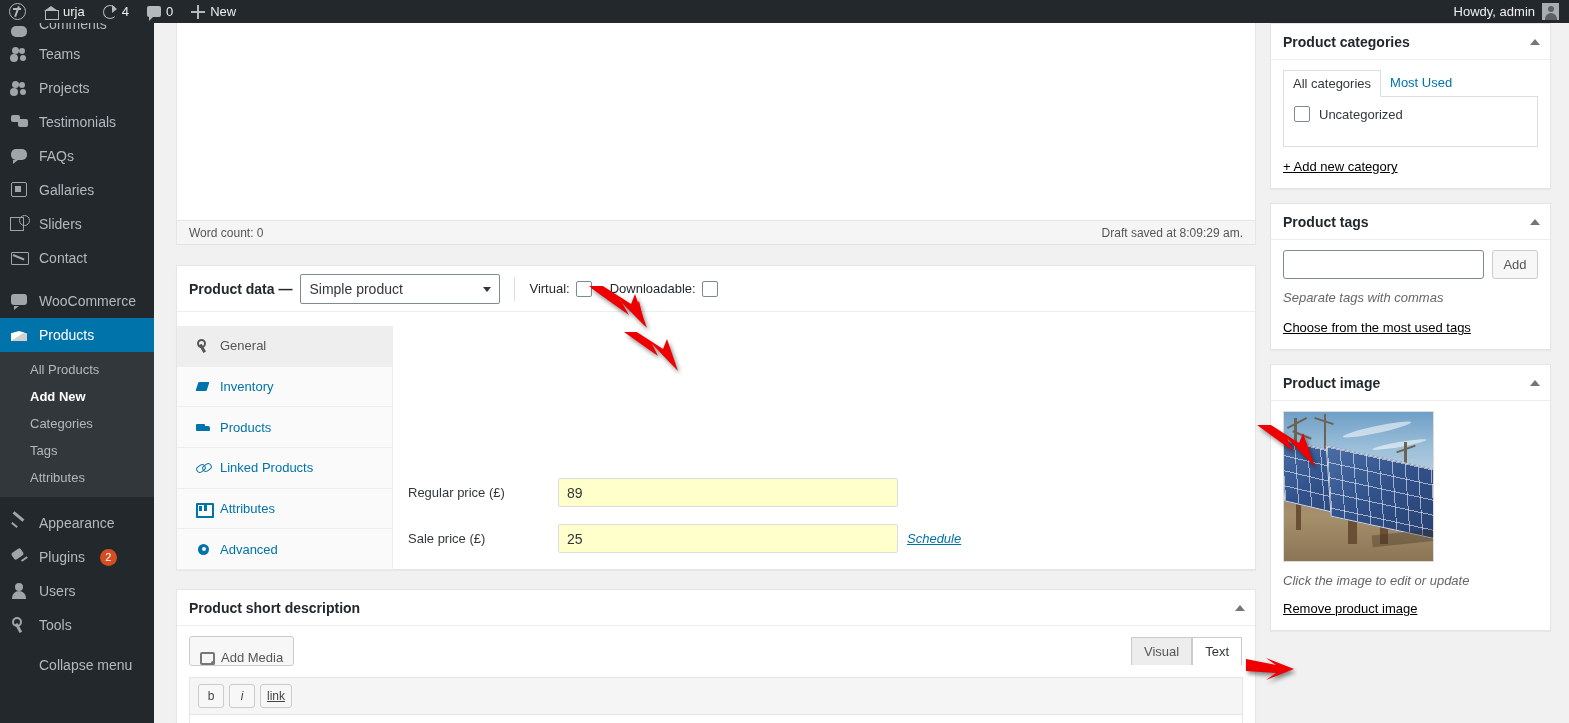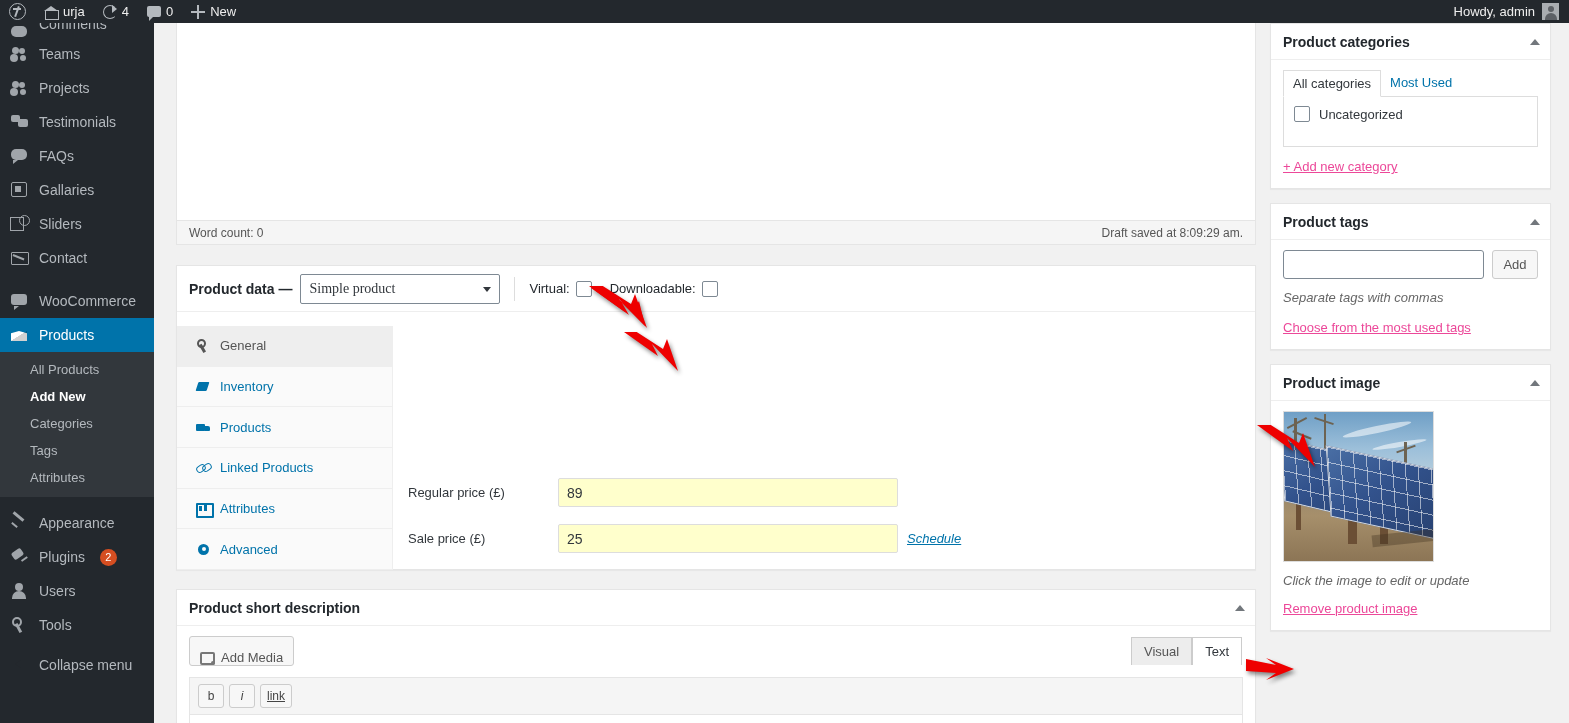--- a/index.html
+++ b/index.html
@@ -113,21 +113,21 @@
     background:#f5f5f5; border:1px solid #e5e5e5; border-top:none;
     display:flex; align-items:center; padding:0 12px; font-size:12px; color:#555;}
   #editor-status .right{ margin-left:auto; }
 
   
   #productdata{ position:absolute; left:22px; top:242px; width:1080px; height:305px; }
   #pd-head{ height:46px; display:flex; align-items:center; padding:0 12px; border-bottom:1px solid #eee; position:relative;}
   #pd-head .lbl{ font-size:14px; color:#23282d; font-weight:600; margin-right:8px;}
   .pd-select{
     width:200px;height:30px; border:1px solid #7e8993; background:#fff; font-size:14px; color:#32373c;
-    display:flex;align-items:center;padding:0 8px; position:relative; border-radius:2px;font-family:Liberation Serif, serif;
+    display:flex;align-items:center;padding:0 8px; position:relative; border-radius:2px;
   }
   .pd-select .caret{ position:absolute; right:8px; top:50%; margin-top:-2px;
     width:0;height:0;border-left:4px solid transparent;border-right:4px solid transparent;border-top:5px solid #32373c;}
   .pd-divider{ width:1px;height:24px;background:#ddd;margin:0 14px;}
   .cb{ width:16px;height:16px;border:1px solid #7e8993;background:#fff;border-radius:2px;display:inline-block;vertical-align:middle;}
   .cbwrap{ display:flex;align-items:center;gap:6px;font-size:13px;color:#23282d; margin-right:18px;}
   #pd-body{ display:flex; height:258px;align-items:flex-end; }
   #pd-tabs{ width:216px; background:#fafafa; border-right:1px solid #eee; }
   .pd-tab{ display:flex;align-items:center; gap:9px; height:40.7px; padding-left:19px;
     border-bottom:1px solid #eee; color:#0073aa; font-size:13px; }
@@ -175,21 +175,21 @@
 
   
   #side{ position:absolute; left:1116px; top:0px; width:281px; }
   .side-box{ margin-bottom:14px; }
   .sb-inner{ padding:10px 12px 14px 12px; }
   .cat-tabs{ display:flex; font-size:13px; border-bottom:1px solid #ddd; margin-bottom:0;}
   .cat-tab{ padding:5px 9px; color:#0073aa; }
   .cat-tab.active{ color:#32373c; background:#fff; border:1px solid #ddd; border-bottom:1px solid #fff; margin-bottom:-1px;}
   .cat-list{ border:1px solid #ddd; border-top:none; height:50px; padding:9px 10px; }
   .cat-item{ display:flex;align-items:center;gap:9px;font-size:13px;color:#32373c;}
-  .link-blue{ color:#ec4899; text-decoration:underline; font-size:13px; }
+  .link-blue{ color:#000000; text-decoration:underline; font-size:13px; }
   .tag-row{ display:flex; gap:8px; align-items:center; }
   .tag-input{ flex:1; height:29px; border:1px solid #7e8993; background:#fff; border-radius:3px;}
   .tag-add{ width:46px;height:29px;border:1px solid #ccc;background:#f7f7f7;border-radius:3px;
     display:flex;align-items:center;justify-content:center;font-size:13px;color:#555;}
   .hint{ font-style:italic; color:#666; font-size:13px; margin-top:11px;}
   .thumb{ width:151px;height:151px;border:1px solid #ddd; position:relative; overflow:hidden; background:#9fb8cf;}
   
   .sky{ position:absolute;left:0;top:0;width:100%;height:56%;
         background:linear-gradient(to bottom,#6f9fc6 0%, #9dc0da 45%, #c9d8de 100%); }
   .cloud{ position:absolute;background:rgba(255,255,255,.55);border-radius:50%;}

